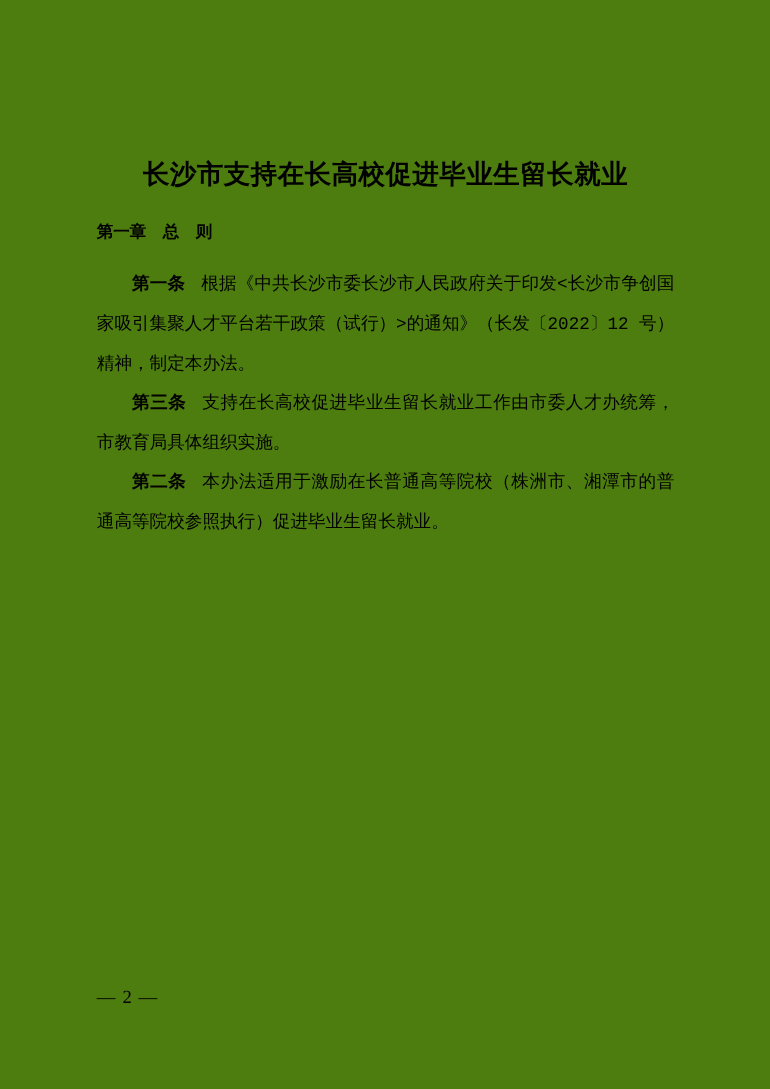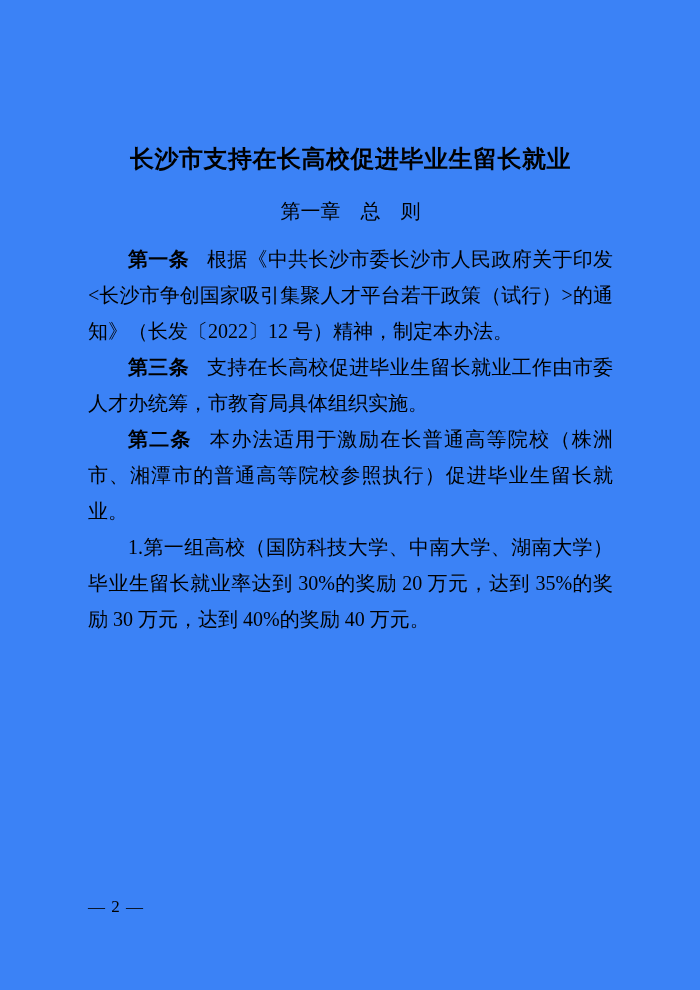--- a/index.html
+++ b/index.html
@@ -10,51 +10,51 @@
   body {
     width: 700px;
     height: 990px;
     color: #000000;
     overflow: hidden;
   }
   .page {
     position: relative;
     width: 700px;
     height: 990px;
-    background: #3b82f6;
+    background: #4d7c0f;
     box-sizing: border-box;
   }
   .content {
     padding: 135px 87px 0 88px;
     box-sizing: border-box;
   }
   .doc-title {
     margin: 0;
     font-family: "Liberation Serif", "DejaVu Serif", serif;
     font-weight: bold;
     font-size: 24px;
     line-height: 48px;
     text-align: center;
     letter-spacing: 0.5px;
   }
   .chapter-heading {
     margin: 8px 0 10px 0;
     font-family: "Liberation Sans", "DejaVu Sans", sans-serif;
-    font-weight: normal;
-    font-size: 20px;
+    font-weight: bold;
+    font-size: 15px;
     line-height: 40px;
-    text-align: center;
+    text-align: left;
   }
   .chapter-heading.second {
     margin: 8px 0 20px 0;
   }
   .body-para {
     margin: 0;
-    font-family: Liberation Serif, serif;
-    font-size: 20px;
+    font-family: Liberation Mono, monospace;
+    font-size: 16px;
     line-height: 36px;
     text-align: justify;
     text-align-last: left;
     text-indent: 2em;
   }
   .article-label {
     font-weight: bold;
     margin-right: 0.9em;
   }
   .footer-page-num {
@@ -80,20 +80,19 @@
     <h2 class="chapter-heading">第一章　总　则</h2>
 
     <p class="body-para"><span class="article-label">第一条</span><span>根据《中共长沙市委长沙市人民政府关于印发&lt;长沙市争创国家吸引集聚人才平台若干政策（试行）&gt;的通知》（长发〔2022〕12 号）精神，制定本办法。</span></p>
 
     <p class="body-para"><span class="article-label">第三条</span><span>支持在长高校促进毕业生留长就业工作由市委人才办统筹，市教育局具体组织实施。</span></p>
 
     <p class="body-para"><span class="article-label">第二条</span><span>本办法适用于激励在长普通高等院校（株洲市、湘潭市的普通高等院校参照执行）促进毕业生留长就业。</span></p>
 
 
 
-    <p class="body-para">1.第一组高校（国防科技大学、中南大学、湖南大学）毕业生留长就业率达到 30%的奖励 20 万元，达到 35%的奖励 30 万元，达到 40%的奖励 40 万元。</p>
 
 
 
   </div>
 
   <div class="footer-page-num">— 2 —</div>
 </div>
 
 </body></html>

